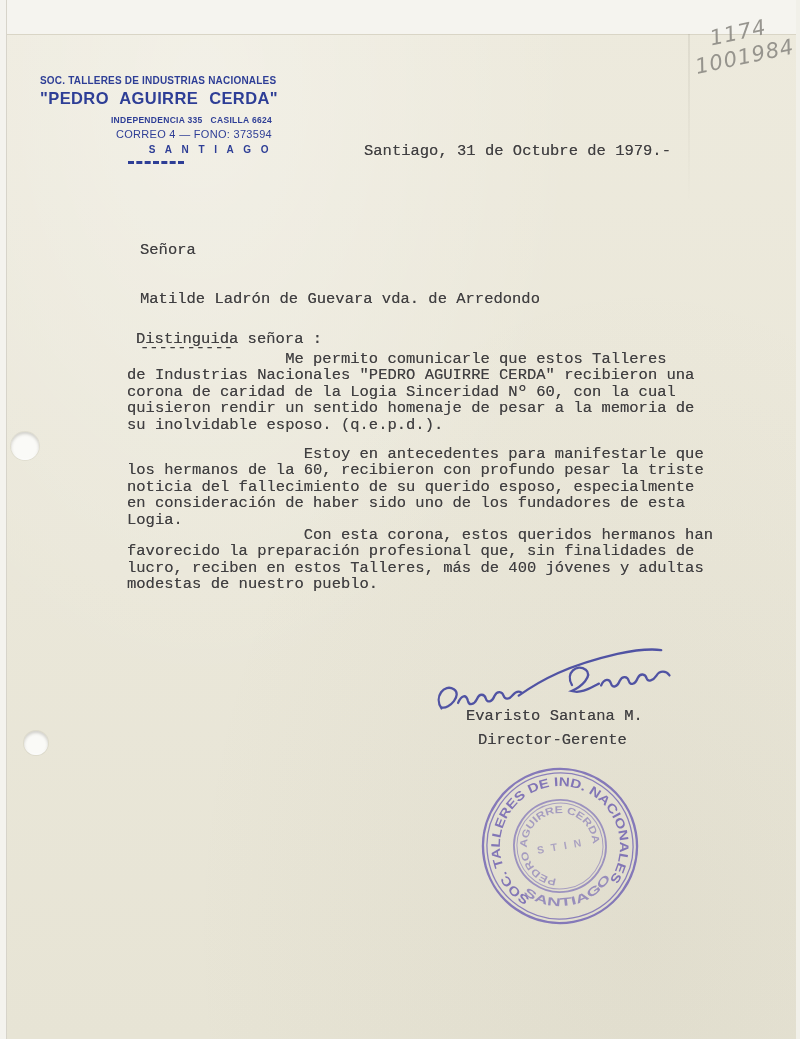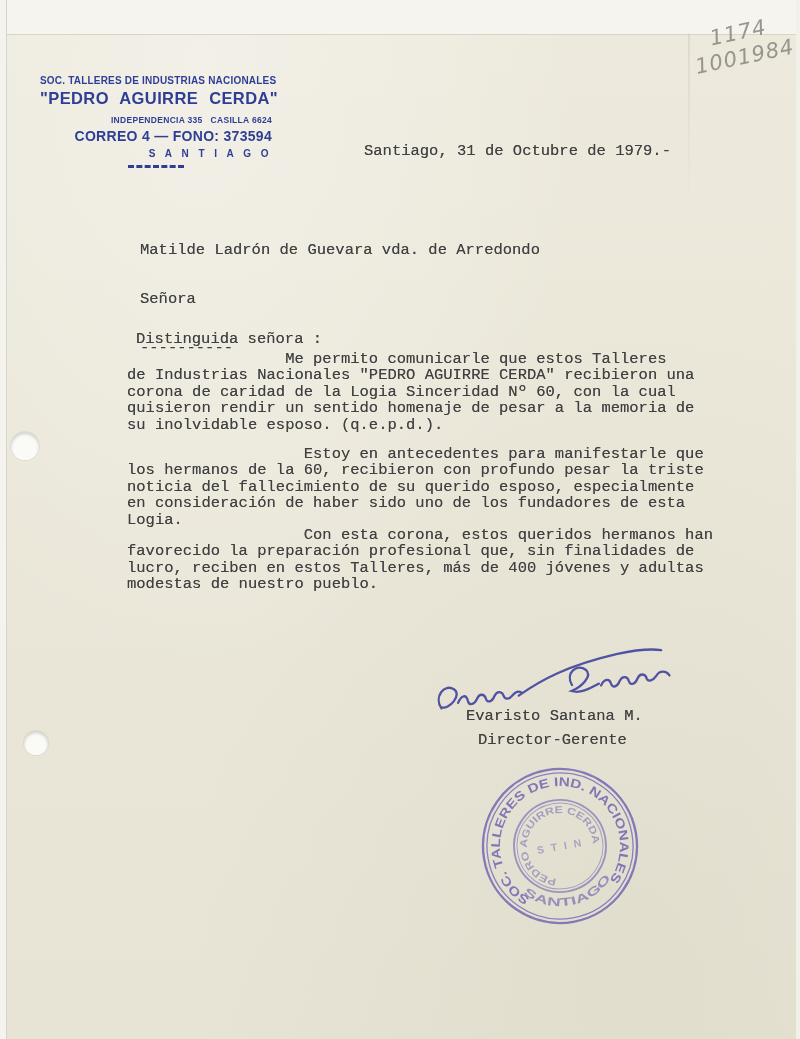--- a/index.html
+++ b/index.html
@@ -18,21 +18,21 @@
     background:linear-gradient(to bottom,rgba(90,85,70,.10),rgba(90,85,70,0));}
   .hole{position:absolute;border-radius:50%;background:#fafaf7;
     box-shadow:inset 0 2px 3px rgba(70,65,50,.22), inset 0 -1px 1px rgba(255,255,255,.8), 0 0 0 1px rgba(120,115,95,.10);}
   .hole1{left:11px;top:432px;width:28px;height:28px;}
   .hole2{left:24px;top:731px;width:24px;height:24px;}
 
   .letterhead{position:absolute;left:40px;top:54px;width:232px;text-align:right;color:#2e3e96;margin-top:21px;}
   .lh-org{font-size:10px;font-weight:bold;letter-spacing:.2px;white-space:pre;}
   .lh-name{font-size:16.5px;font-weight:bold;letter-spacing:.4px;word-spacing:6px;margin-top:3px;white-space:pre;}
   .lh-addr{font-size:8.5px;font-weight:bold;margin-top:7px;letter-spacing:.3px;white-space:pre;}
-  .lh-phone{font-size:14px;font-weight:bold;margin-top:3px;letter-spacing:.3px;white-space:pre;}
+  .lh-phone{font-size:11px;font-weight:normal;margin-top:3px;letter-spacing:.3px;white-space:pre;}
   .lh-city{font-size:10px;font-weight:bold;margin-top:4px;letter-spacing:3.5px;white-space:pre;}
   .lh-underline{width:56px;height:2px;margin:6px auto 0 auto;border-top:3px dashed #2e3e96;}
 
   .pencil{position:absolute;left:692px;top:20px;color:#8d8b85;opacity:.9;
     font-family:"DejaVu Sans",sans-serif;font-style:italic;font-size:21px;line-height:25px;
     transform:rotate(-12deg);letter-spacing:1px;}
   .pencil .n1{margin-left:20px;}
 
   .type{font-family:"Liberation Mono","DejaVu Sans Mono",monospace;color:#403f41;
     font-size:15.5px;line-height:16.4px;white-space:pre;
@@ -72,22 +72,22 @@
   </div>
 
   <div class="pencil">
     <div class="n1">1174</div>
     <div class="n2">1001984</div>
   </div>
 
   <div class="type dateline">Santiago, 31 de Octubre de 1979.-</div>
 
   <div class="type recipient">
+    <div>Señora</div>
     <div>Matilde Ladrón de Guevara vda. de Arredondo</div>
-    <div>Señora</div>
     <div>----------</div>
   </div>
 
   <div class="type salutation">Distinguida señora :</div>
 
   <div class="type para p1">                 Me permito comunicarle que estos Talleres
 de Industrias Nacionales "PEDRO AGUIRRE CERDA" recibieron una
 corona de caridad de la Logia Sinceridad Nº 60, con la cual
 quisieron rendir un sentido homenaje de pesar a la memoria de
 su inolvidable esposo. (q.e.p.d.).</div>

